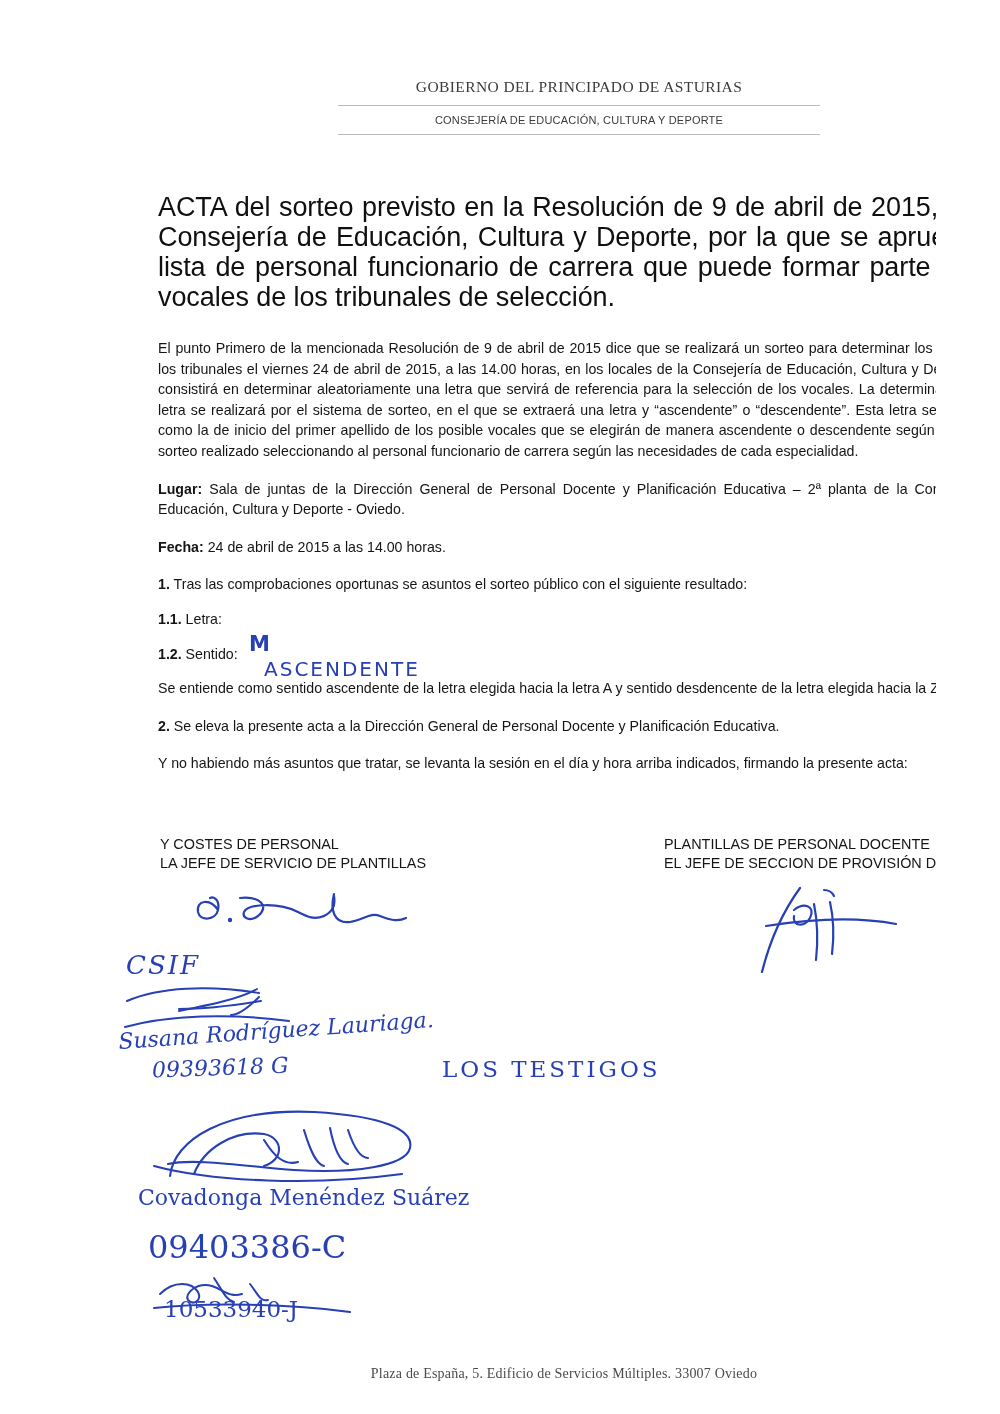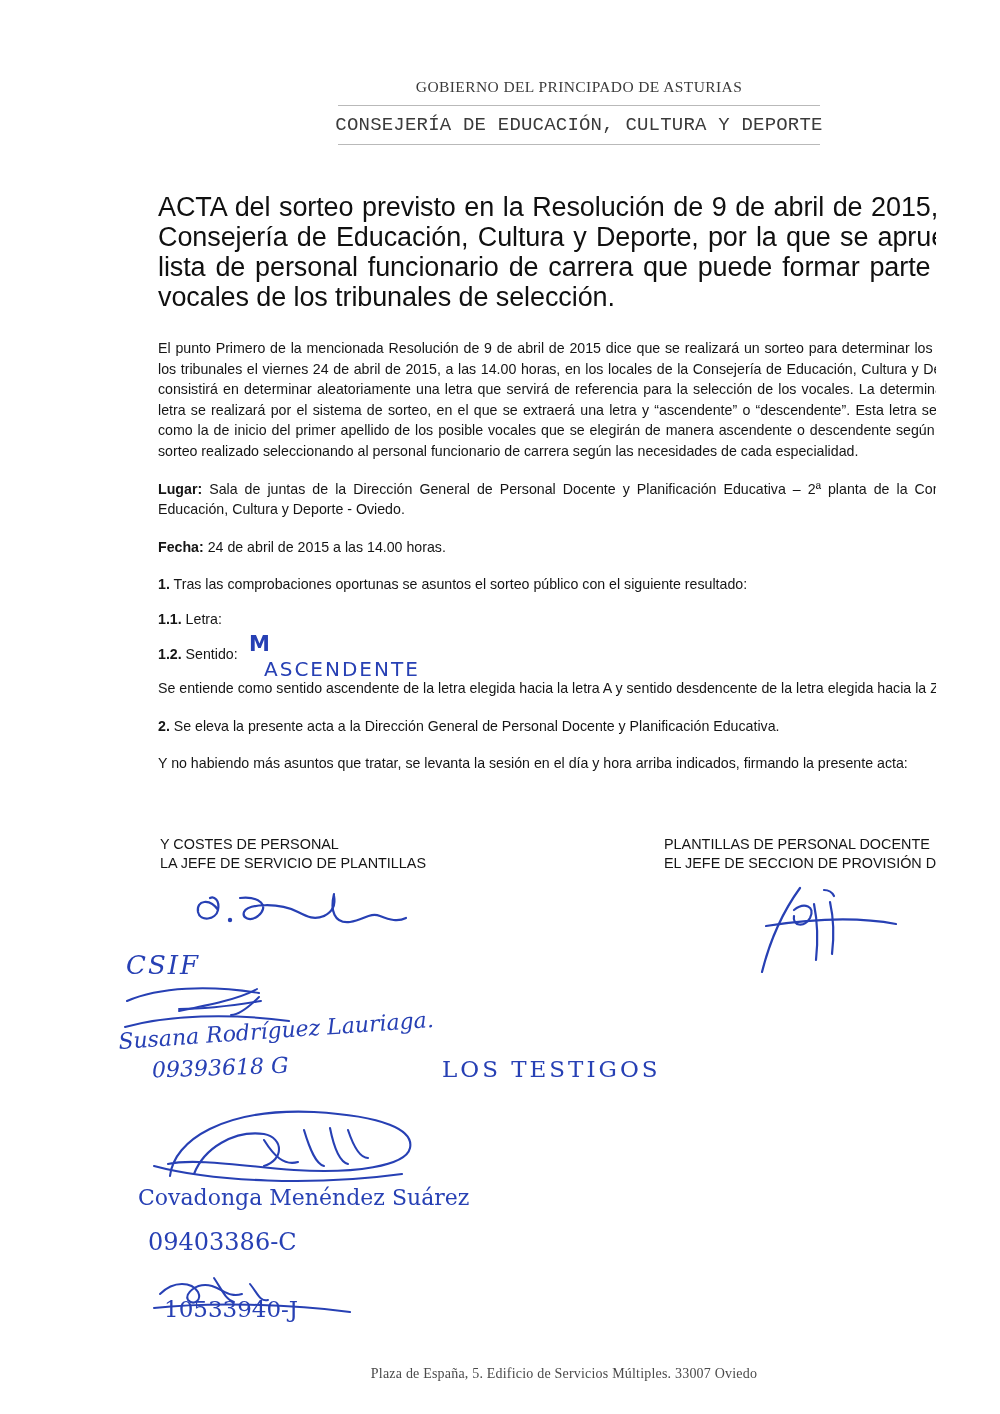--- a/index.html
+++ b/index.html
@@ -39,22 +39,22 @@
     letter-spacing: 0.4px;
     color: #3b3b3b;
     font-variant: small-caps;
     white-space: nowrap;
   }
   .lh-rule {
     border-top: 1px solid #b9b9b9;
     margin: 9px 4px 8px 4px;
   }
   .lh-line2 {
-    font-family: Liberation Mono, monospace;
-    font-size: 19px;
+    font-family: Liberation Sans, sans-serif;
+    font-size: 11px;
     letter-spacing: 0.2px;
     color: #3b3b3b;
     font-variant: small-caps;
     white-space: nowrap;
   }
   .lh-rule2 {
     border-top: 1px solid #b9b9b9;
     margin: 8px 4px 0 4px;
   }
 
@@ -251,21 +251,21 @@
       <path d="M130 40 C140 56, 150 66, 164 62"></path>
       <path d="M170 30 C176 50, 182 64, 190 66"></path>
       <path d="M196 28 C200 48, 206 62, 214 64"></path>
       <path d="M214 30 C220 48, 226 58, 234 58"></path>
       <path d="M20 66 C80 82, 180 86, 268 74"></path>
     </g>
   </svg>
 
   <div class="hand hw-script" style="left:74px; top:1185px; font-size:22px; font-style:normal;">Covadonga Menéndez Suárez</div>
 
-  <div class="hand hw-script" style="left:84px; top:1228px; font-size:24px; font-style:normal;">09403386-C</div>
+  <div class="hand hw-script" style="left:84px; top:1228px; font-size:32px; font-style:normal;">09403386-C</div>
 
   <svg class="ink" style="left:86px; top:1272px;" width="230" height="50" viewBox="0 0 230 50">
     <g fill="none" stroke="#2740b4" stroke-width="2" stroke-linecap="round">
       <path d="M10 22 C24 8, 42 10, 48 20 C52 28, 44 34, 38 28 C34 22, 46 10, 62 14 C74 18, 80 26, 92 22"></path>
       <path d="M64 6 C72 18, 76 28, 84 30"></path>
       <path d="M100 12 C108 22, 110 30, 118 28"></path>
       <path d="M4 36 C60 30, 140 32, 200 40"></path>
     </g>
   </svg>
 

